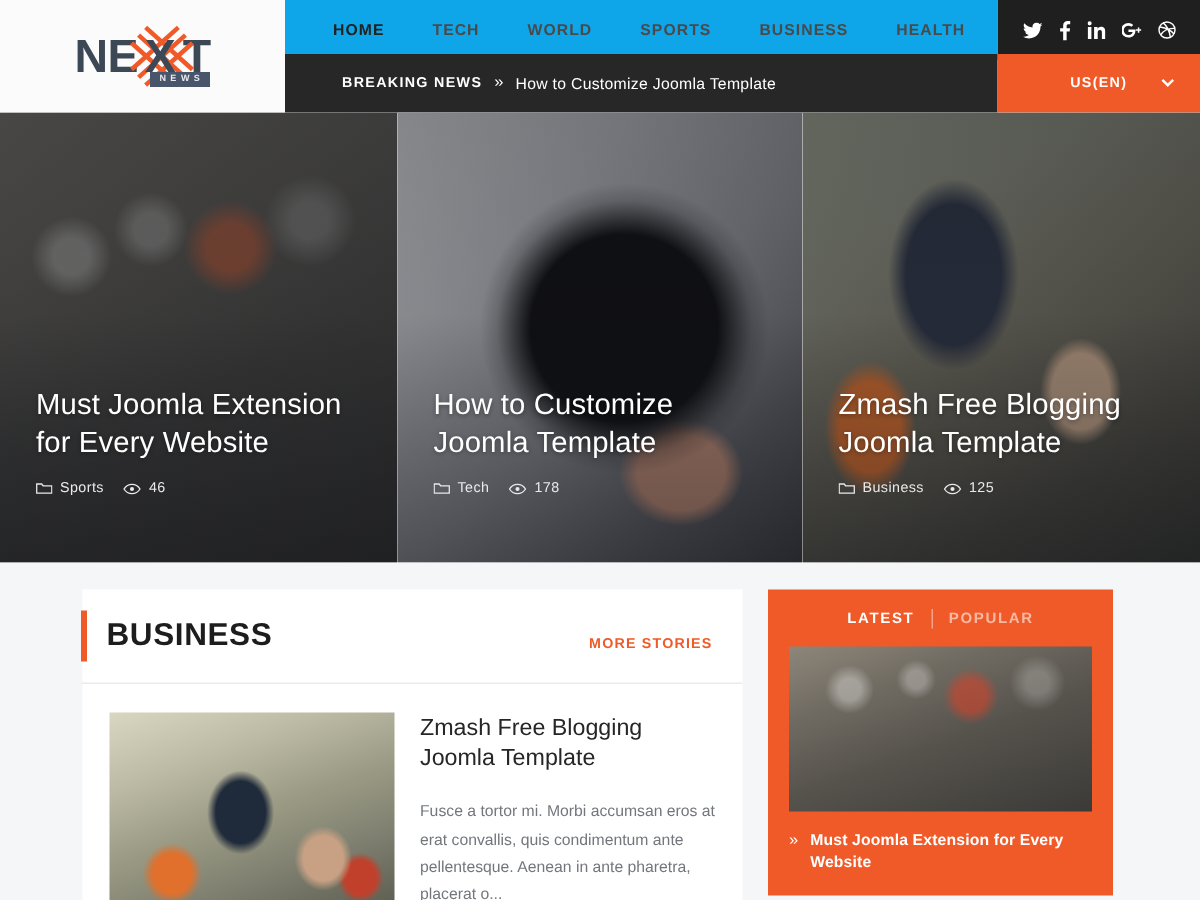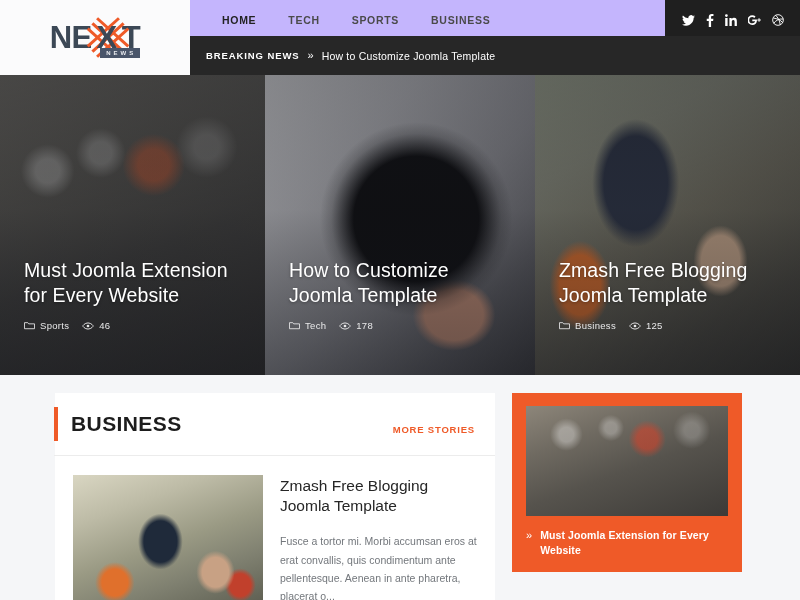--- a/index.html
+++ b/index.html
@@ -41,21 +41,21 @@
     position:absolute; inset:0; font-size:31px; font-weight:bold;
     color:#3c4856; line-height:34px; text-align:center; z-index:2;
   }
   .logo-news {
     position:absolute; right:0; bottom:-3px;
     background:#49556a; color:#e8eaee;
     font-size:6px; letter-spacing:3px; font-weight:bold;
     padding:2px 4px 2px 6px;
   }
 
-  .nav-zone { flex:1; position:relative; background:#c4b5fd; height:40px; }
+  .nav-zone { flex:1; position:relative; background:#0ea5e9; height:40px; }
   .nav-list { display:flex; align-items:center; height:40px; padding-left:16px; }
   .nav-item {
     position:relative; height:40px; display:flex; align-items:center;
     padding:0 16px; font-size:10.5px; font-weight:bold; color:#4a4a4a;
     letter-spacing:0.7px; cursor:pointer;
   }
   .nav-item.active { color:#222; }
   .nav-item.active::after {
     content:""; position:absolute; left:16px; right:16px; bottom:-2px;
     height:3px; background:#ef5a28;
@@ -70,21 +70,21 @@
     display:inline-flex; align-items:center; justify-content:center;
   }
   .social-icon svg { display:block; }
 
   .header-bottom {
     position:absolute; left:190px; top:36px; right:0; height:39px;
     display:flex;
   }
   .breaking {
     flex:1; background:#272727; display:flex; align-items:center;
-    padding-left:16px; gap:8px; overflow:hidden;
+    padding-left:38px; gap:8px; overflow:hidden;
   }
   .breaking-label {
     color:#fff; font-size:9.5px; font-weight:bold; letter-spacing:0.9px;
     white-space:nowrap;
   }
   .breaking-chev { color:#fff; font-size:11px; line-height:1; }
   .breaking-text {
     color:#fff; font-size:10.5px; letter-spacing:0.2px; white-space:nowrap;
   }
   .lang {
@@ -245,22 +245,24 @@
       </span>
       <span class="logo-t">T</span>
       <span class="logo-news">NEWS</span>
     </div>
   </div>
 
   <div class="nav-zone">
     <div class="nav-list">
       <div class="nav-item active">HOME</div>
       <div class="nav-item">TECH</div>
+      <div class="nav-item">WORLD</div>
       <div class="nav-item">SPORTS</div>
       <div class="nav-item">BUSINESS</div>
+      <div class="nav-item">HEALTH</div>
     </div>
   </div>
 
   <div class="social-zone">
     <span class="social-icon">
       <svg width="13" height="11" viewBox="0 0 24 20" fill="#fff">
           <path d="M24 2.4a9.8 9.8 0 0 1-2.8.8A4.9 4.9 0 0 0 23.3.4a9.8 9.8 0 0 1-3.1 1.2A4.9 4.9 0 0 0 11.8 6a13.9 13.9 0 0 1-10.1-5.1 4.9 4.9 0 0 0 1.5 6.5A4.8 4.8 0 0 1 .9 6.8v.1a4.9 4.9 0 0 0 3.9 4.8 4.9 4.9 0 0 1-2.2.1 4.9 4.9 0 0 0 4.6 3.4A9.9 9.9 0 0 1 0 17.3 13.9 13.9 0 0 0 7.5 19.5c9.1 0 14-7.5 14-14v-.6A10 10 0 0 0 24 2.4z"></path>
         </svg>
     </span>
     <span class="social-icon">
@@ -285,20 +287,28 @@
         </svg>
     </span>
   </div>
 
   <div class="header-bottom">
     <div class="breaking">
       <span class="breaking-label">BREAKING NEWS</span>
       <span class="breaking-chev">»</span>
       <span class="breaking-text">How to Customize Joomla Template</span>
     </div>
+    <div class="lang">
+      <span class="lang-label">US(EN)</span>
+      <span class="lang-caret">
+        <svg width="9" height="6" viewBox="0 0 10 6" fill="none" stroke="#fff" stroke-width="1.8">
+            <path d="M1 1l4 4 4-4"></path>
+          </svg>
+      </span>
+    </div>
   </div>
 </div>
 
 <div class="hero">
 
   <div class="hero-panel p1">
     <div class="hero-bg bg-cycling"></div>
     <div class="hero-shade"></div>
     <div class="hero-body">
       <div class="hero-title">Must Joomla Extension for Every Website</div>
@@ -391,20 +401,25 @@
       <div class="article-body">
         <div class="article-title">Zmash Free Blogging Joomla Template</div>
         <div class="article-excerpt">Fusce a tortor mi. Morbi accumsan eros at erat convallis, quis condimentum ante pellentesque. Aenean in ante pharetra, placerat o...</div>
 
       </div>
     </div>
   </div>
 
   <div class="side-col">
     <div class="widget">
+      <div class="widget-tabs">
+        <span class="widget-tab active">LATEST</span>
+        <span class="tab-sep"></span>
+        <span class="widget-tab">POPULAR</span>
+      </div>
       <div class="widget-img"></div>
       <div class="widget-item">
         <span class="chev">»</span>
         <span class="widget-item-title">Must Joomla Extension for Every Website</span>
       </div>
     </div>
   </div>
 </div>
 
 </body></html>

